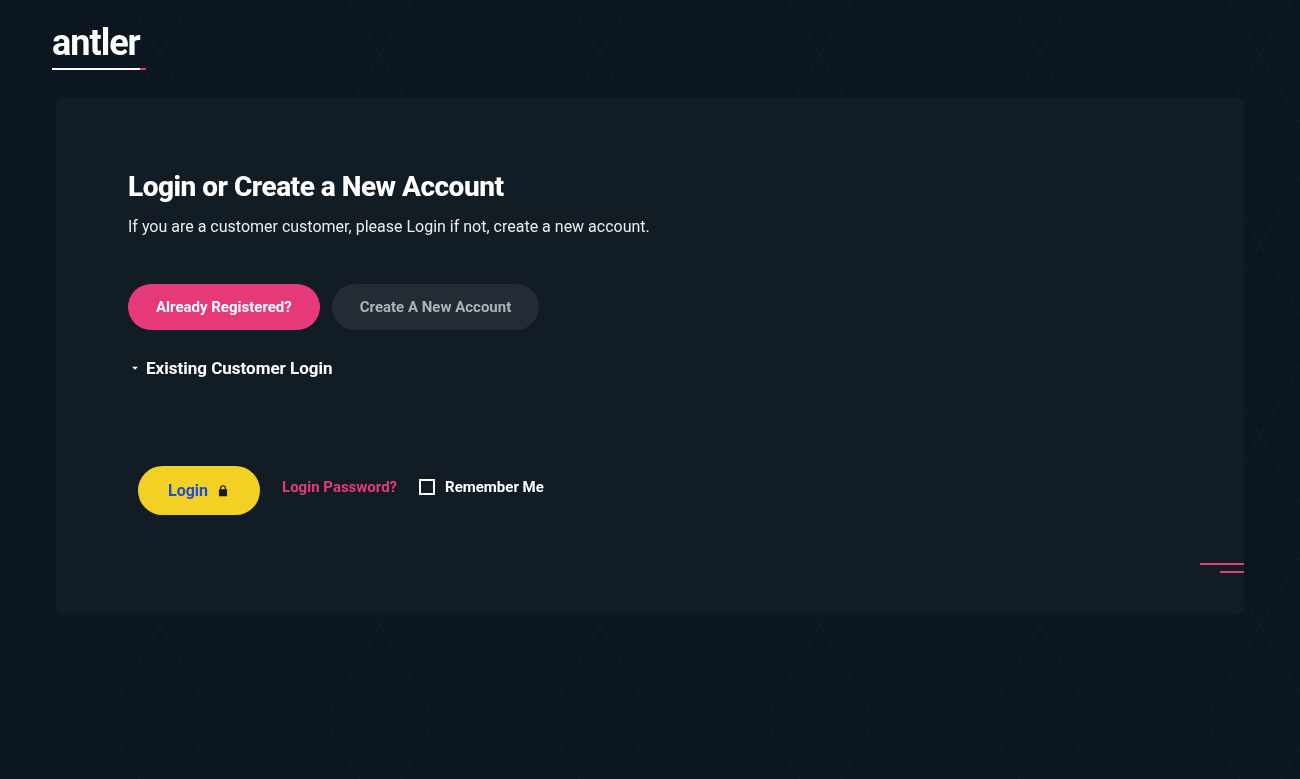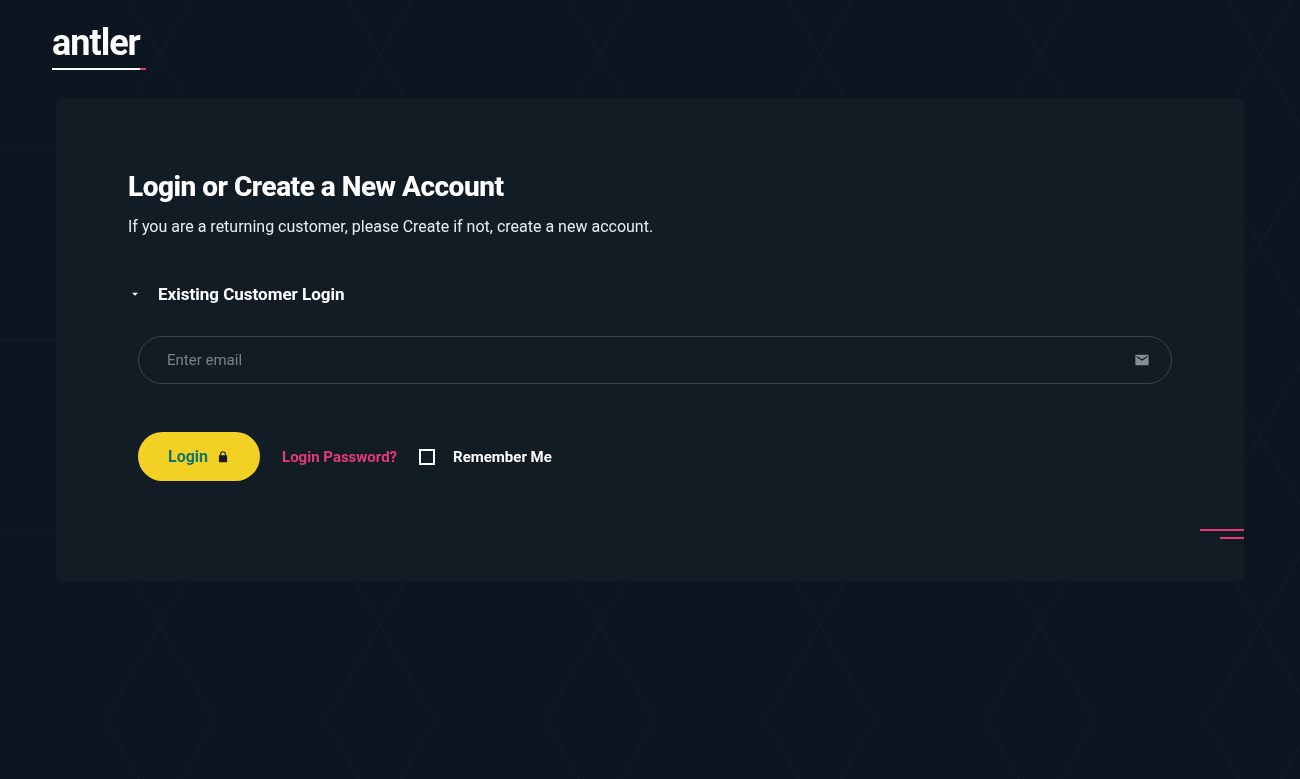--- a/index.html
+++ b/index.html
@@ -105,21 +105,21 @@
     }
 
     .tab-inactive {
       background: #232c35;
       color: #aeb3b8;
     }
 
     .section-header {
       display: flex;
       align-items: center;
-      gap: 16px;
+      gap: 4px;
       margin-bottom: 32px;
     }
 
     .section-header .chev {
       width: 14px;
       height: 14px;
       fill: #fff;
     }
 
     .section-title {
@@ -170,50 +170,51 @@
     .actions-row {
       display: flex;
       align-items: center;
       gap: 22px;
       padding-left: 10px;
     }
 
     .login-btn {
       border: none;
       background: #f2d024;
-      color: #0f766e;
+      color: #1d4ed8;
       border-radius: 999px;
       padding: 15px 30px;
       font-size: 16px;
       font-weight: 700;
       cursor: pointer;
       display: inline-flex;
       align-items: center;
       gap: 8px;
       font-family: inherit;
+      margin-top: 8px;
     }
 
     .login-btn svg {
       width: 14px;
       height: 14px;
       fill: #1a1a1a;
     }
 
     .forgot-link {
       color: #e6397a;
       font-weight: 700;
       font-size: 15px;
       text-decoration: none;
       cursor: pointer;
     }
 
     .remember-wrap {
       display: inline-flex;
       align-items: center;
-      gap: 18px;
+      gap: 10px;
     }
 
     .remember-wrap input[type="checkbox"] {
       width: 16px;
       height: 16px;
       appearance: none;
       border: 2px solid #fff;
       background: transparent;
       cursor: pointer;
     }
@@ -259,38 +260,35 @@
 <div class="logo-wrap">
   <span class="logo">
     <span>antler</span>
     <span class="accent"></span>
   </span>
 </div>
 
 <div class="card">
 
   <h1 class="page-title">Login or Create a New Account</h1>
-  <p class="subtitle">If you are a returning customer, please Create if not, create a new account.</p>
-
+  <p class="subtitle">If you are a customer customer, please Login if not, create a new account.</p>
+
+  <div class="tabs">
+    <button class="tab-btn tab-active">Already Registered?</button>
+    <button class="tab-btn tab-inactive">Create A New Account</button>
+  </div>
 
   <div class="section-header">
     <svg class="chev" viewBox="0 0 24 24">
         <path d="M7 10l5 5 5-5z"></path>
       </svg>
     <span class="section-title">Existing Customer Login</span>
   </div>
 
   <div class="form-row">
-    <div class="input-wrap">
-      <input type="text" placeholder="Enter email" style="">
-      <svg class="input-icon" viewBox="0 0 24 24">
-          <path d="M2 5h20v14H2z" fill="none"></path>
-          <path d="M20 4H4a2 2 0 0 0-2 2v12a2 2 0 0 0 2 2h16a2 2 0 0 0 2-2V6a2 2 0 0 0-2-2zm0 4-8 5-8-5V6l8 5 8-5v2z"></path>
-        </svg>
-    </div>
   </div>
 
   <div class="actions-row">
     <button class="login-btn">
       <span>Login</span>
       <svg viewBox="0 0 24 24">
           <path d="M17 9V7a5 5 0 0 0-10 0v2H5v12h14V9h-2zm-8 0V7a3 3 0 1 1 6 0v2H9z"></path>
         </svg>
     </button>
     <a class="forgot-link">Login Password?</a>

